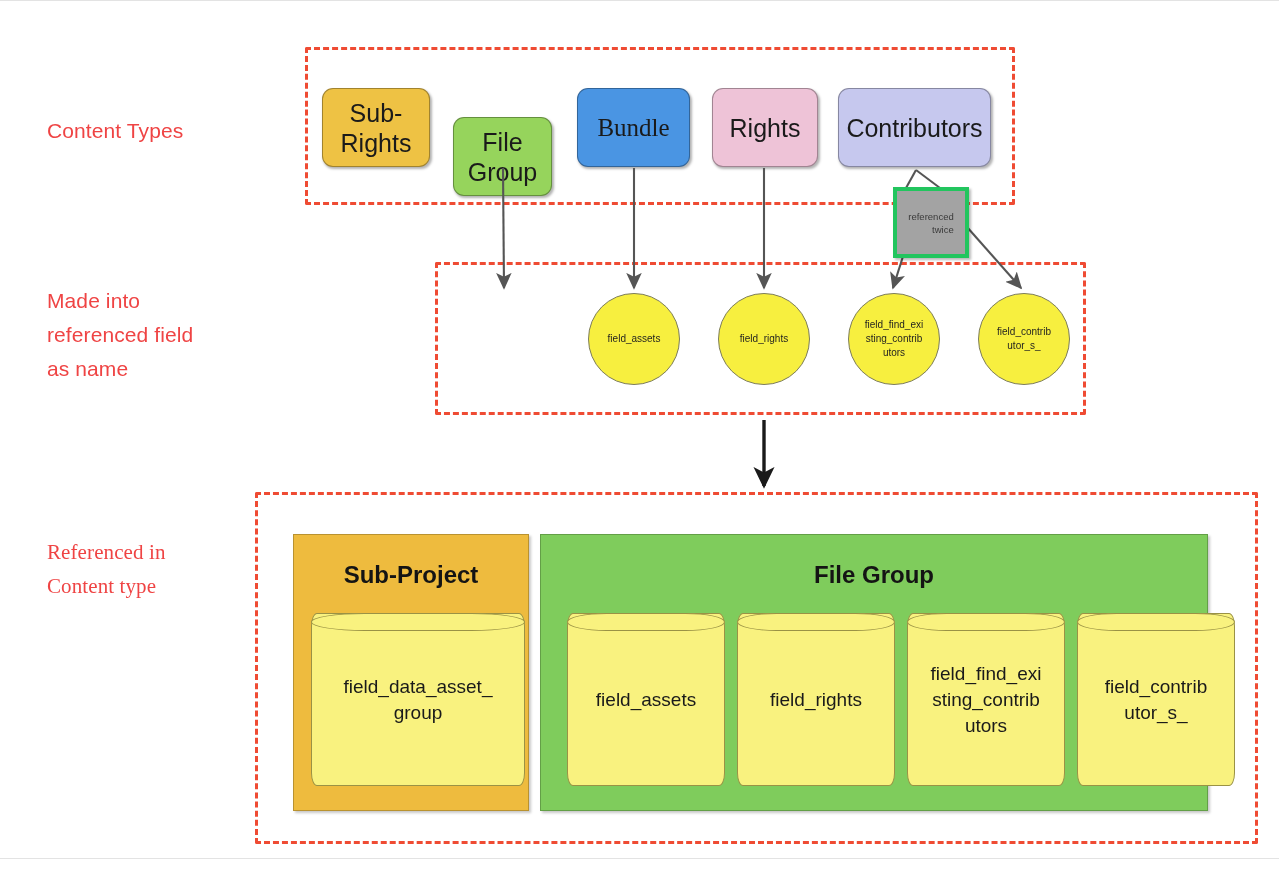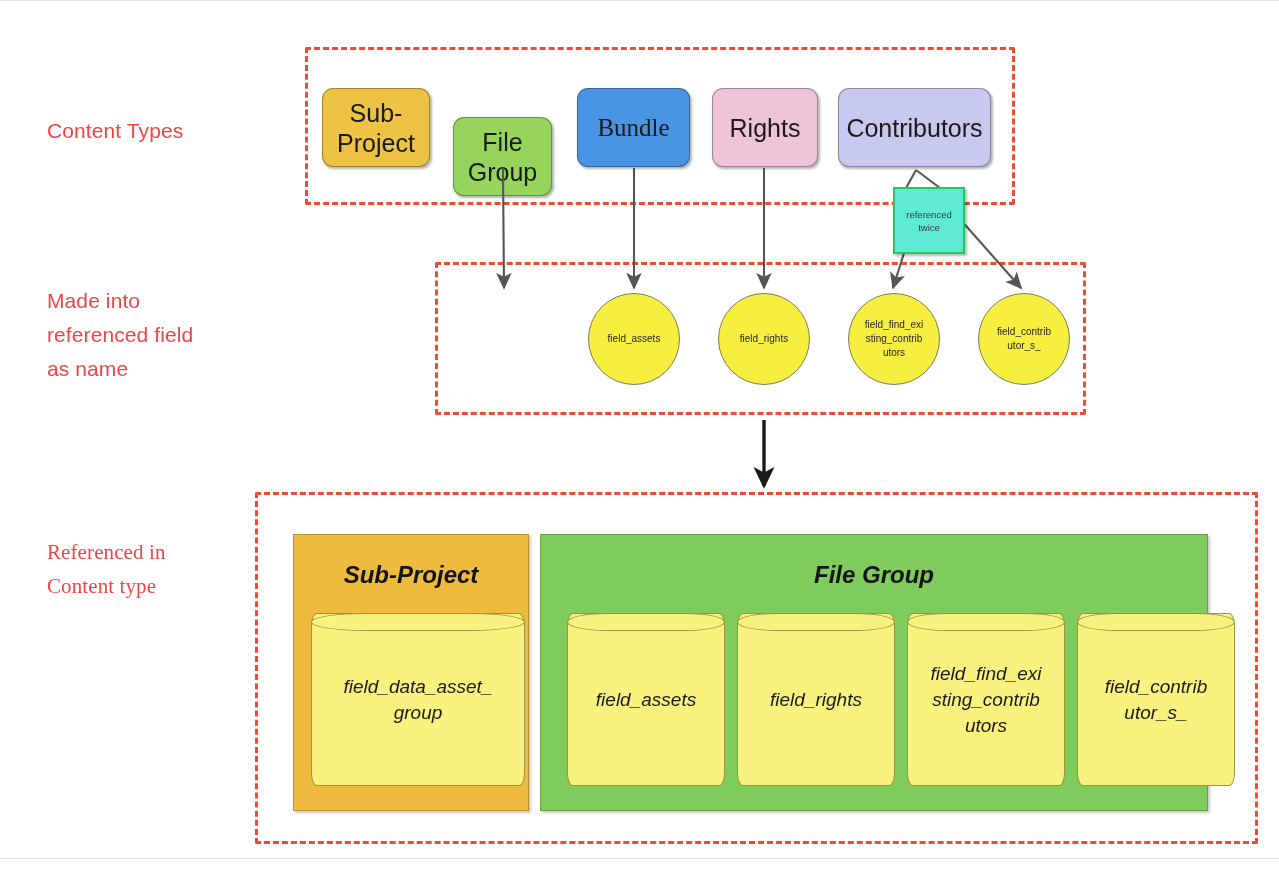--- a/index.html
+++ b/index.html
@@ -78,27 +78,27 @@
   #chip-rights       { left: 712px; width: 106px; background: #eec3d7; }
   #chip-contributors { left: 838px; width: 153px; background: #c6c8ee; }
 
   
   #sticky-note {
     position: absolute;
     left: 893px;
     top: 187px;
     width: 68px;
     height: 63px;
-    background: #5eead4;
-    border: 2px solid #22c55e;
+    background: #a3a3a3;
+    border: 4px solid #22c55e;
     box-shadow: 1.5px 2px 2.5px rgba(0,0,0,0.28);
     display: flex;
     align-items: center;
     justify-content: center;
-    text-align: center;
+    text-align: right;
     font-size: 9.5px;
     line-height: 13px;
     color: #3a3a3a;
     white-space: pre-line;
     z-index: 6;
   }
 
   
   .field-circle {
     position: absolute;
@@ -136,21 +136,20 @@
   }
 
   
   .ct-panel {
     position: absolute;
     box-sizing: border-box;
     border: 1px solid rgba(0,0,0,0.22);
     box-shadow: 1.5px 2px 2.5px rgba(0,0,0,0.22);
     top: 534px;
     height: 277px;
-    font-style: italic;
   }
   #panel-sub-project { left: 293px;  width: 236px; background: #eebb3e; }
   #panel-file-group  { left: 540px;  width: 668px; background: #7fcc5c; }
 
   .panel-title {
     position: absolute;
     top: 26px;
     left: 0;
     width: 100%;
     text-align: center;
@@ -238,21 +237,21 @@
     <path d="M916,170 L940,188" stroke="#555555" stroke-width="2.1" fill="none"></path>
 
     <path d="M905,250 L893,288" stroke="#555555" stroke-width="2.1" fill="none" marker-end="url(#ah-gray)"></path>
 
     <path d="M959,218 L1021,288" stroke="#555555" stroke-width="2.1" fill="none" marker-end="url(#ah-gray)"></path>
 
     <path d="M764,420 L764,486" stroke="#1a1a1a" stroke-width="3.4" fill="none" marker-end="url(#ah-black)"></path>
   </svg>
 
   <div class="chip" id="chip-sub-project">Sub-
-Project</div>
+Rights</div>
   <div class="chip" id="chip-file-group">File
 Group</div>
   <div class="chip" id="chip-bundle">Bundle</div>
   <div class="chip" id="chip-contributors">Contributors</div>
   <div class="chip" id="chip-rights">Rights</div>
 
   <div id="sticky-note">referenced
 twice</div>
 
   <div class="field-circle" id="circle-1">field_assets</div>

